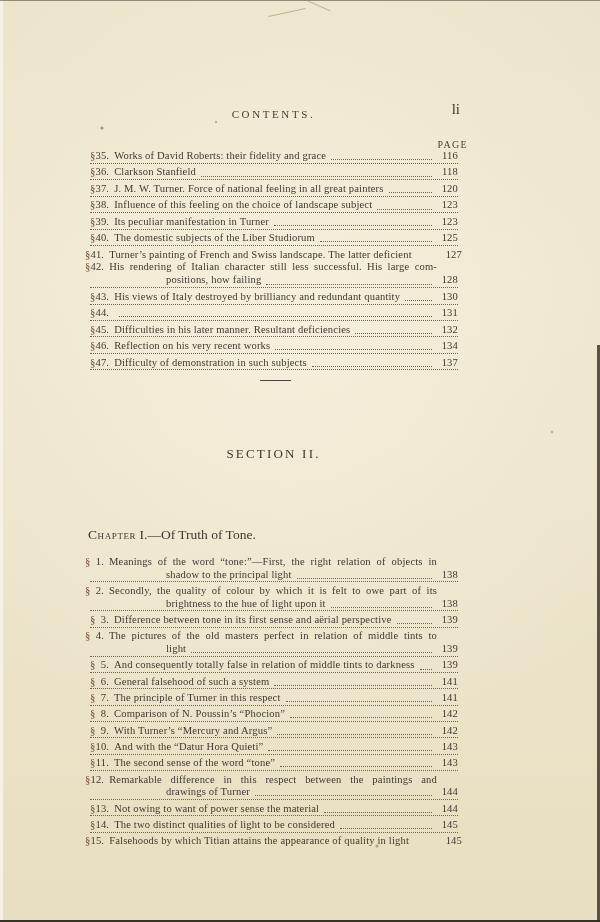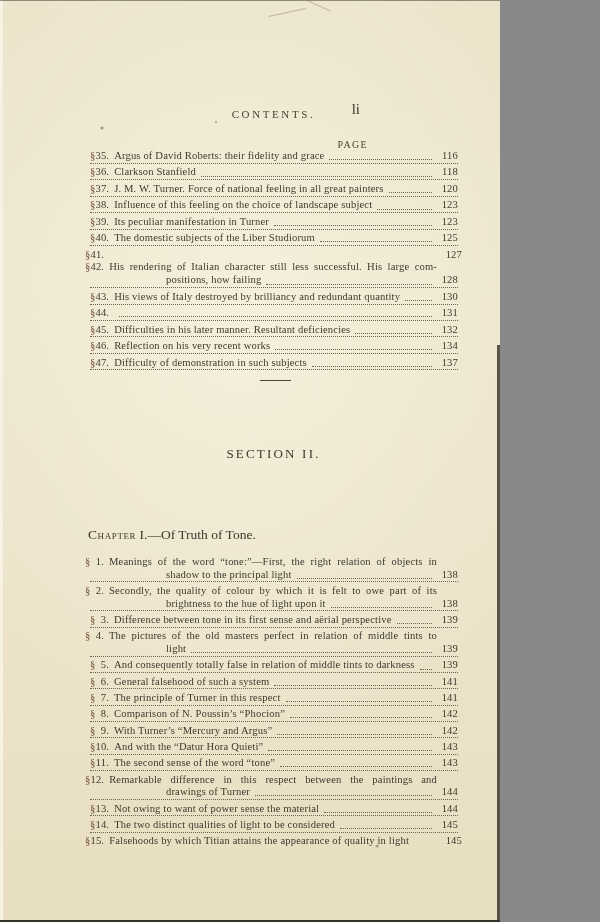--- a/index.html
+++ b/index.html
@@ -1,17 +1,17 @@
 <!DOCTYPE html>
 <html><head>
 <meta charset="utf-8">
 <style>
   html,body{margin:0;padding:0;background:#888;}
   .paper{
-    position:relative;width:500px;height:922px;overflow:hidden;
+    position:relative;width:600px;height:922px;overflow:hidden;
     font-family:"Liberation Serif","DejaVu Serif",serif;
     color:#3f3930;
     background:
       radial-gradient(120% 85% at 48% 35%, rgba(255,252,240,0.45), rgba(255,252,240,0) 62%),
       linear-gradient(to bottom,#ebe3c9 0%,#ede5cc 30%,#eae1c6 82%,#e8dec1 100%);
   }
   
   .edge-left{position:absolute;left:0;top:0;bottom:0;width:3px;background:#f6f1e3;}
   .edge-top{position:absolute;left:0;top:0;right:0;height:1px;background:rgba(70,63,48,0.55);}
   .edge-bottom{position:absolute;left:0;bottom:0;right:0;height:2px;background:#38332a;}
@@ -71,21 +71,21 @@
   <div class="contents-title">CONTENTS.</div>
   <div class="folio">li</div>
   <div class="page-label">PAGE</div>
 
   <div class="toc toc-top" id="toc-top">
       <div class="row leader">
         <span class="sec">
           <span class="silcrow">§</span>
           <span class="secnum">35.</span>
         </span>
-        <span class="text">Argus of David Roberts: their fidelity and grace</span>
+        <span class="text">Works of David Roberts: their fidelity and grace</span>
         <span class="leader"></span>
         <span class="page">116</span>
       </div>
       <div class="row leader">
         <span class="sec">
           <span class="silcrow">§</span>
           <span class="secnum">36.</span>
         </span>
         <span class="text">Clarkson Stanfield</span>
         <span class="leader"></span>
@@ -125,20 +125,21 @@
         </span>
         <span class="text">The domestic subjects of the Liber Studiorum</span>
         <span class="leader"></span>
         <span class="page">125</span>
       </div>
       <div class="row tight">
         <span class="sec">
           <span class="silcrow">§</span>
           <span class="secnum">41.</span>
         </span>
+        <span class="text">Turner’s painting of French and Swiss landscape. The latter deficient</span>
         <span class="leader"></span>
         <span class="page">127</span>
       </div>
       <div class="row fill">
         <span class="sec">
           <span class="silcrow">§</span>
           <span class="secnum">42.</span>
         </span>
         <span class="text">His rendering of Italian character still less successful. His large com-</span>
       </div>

